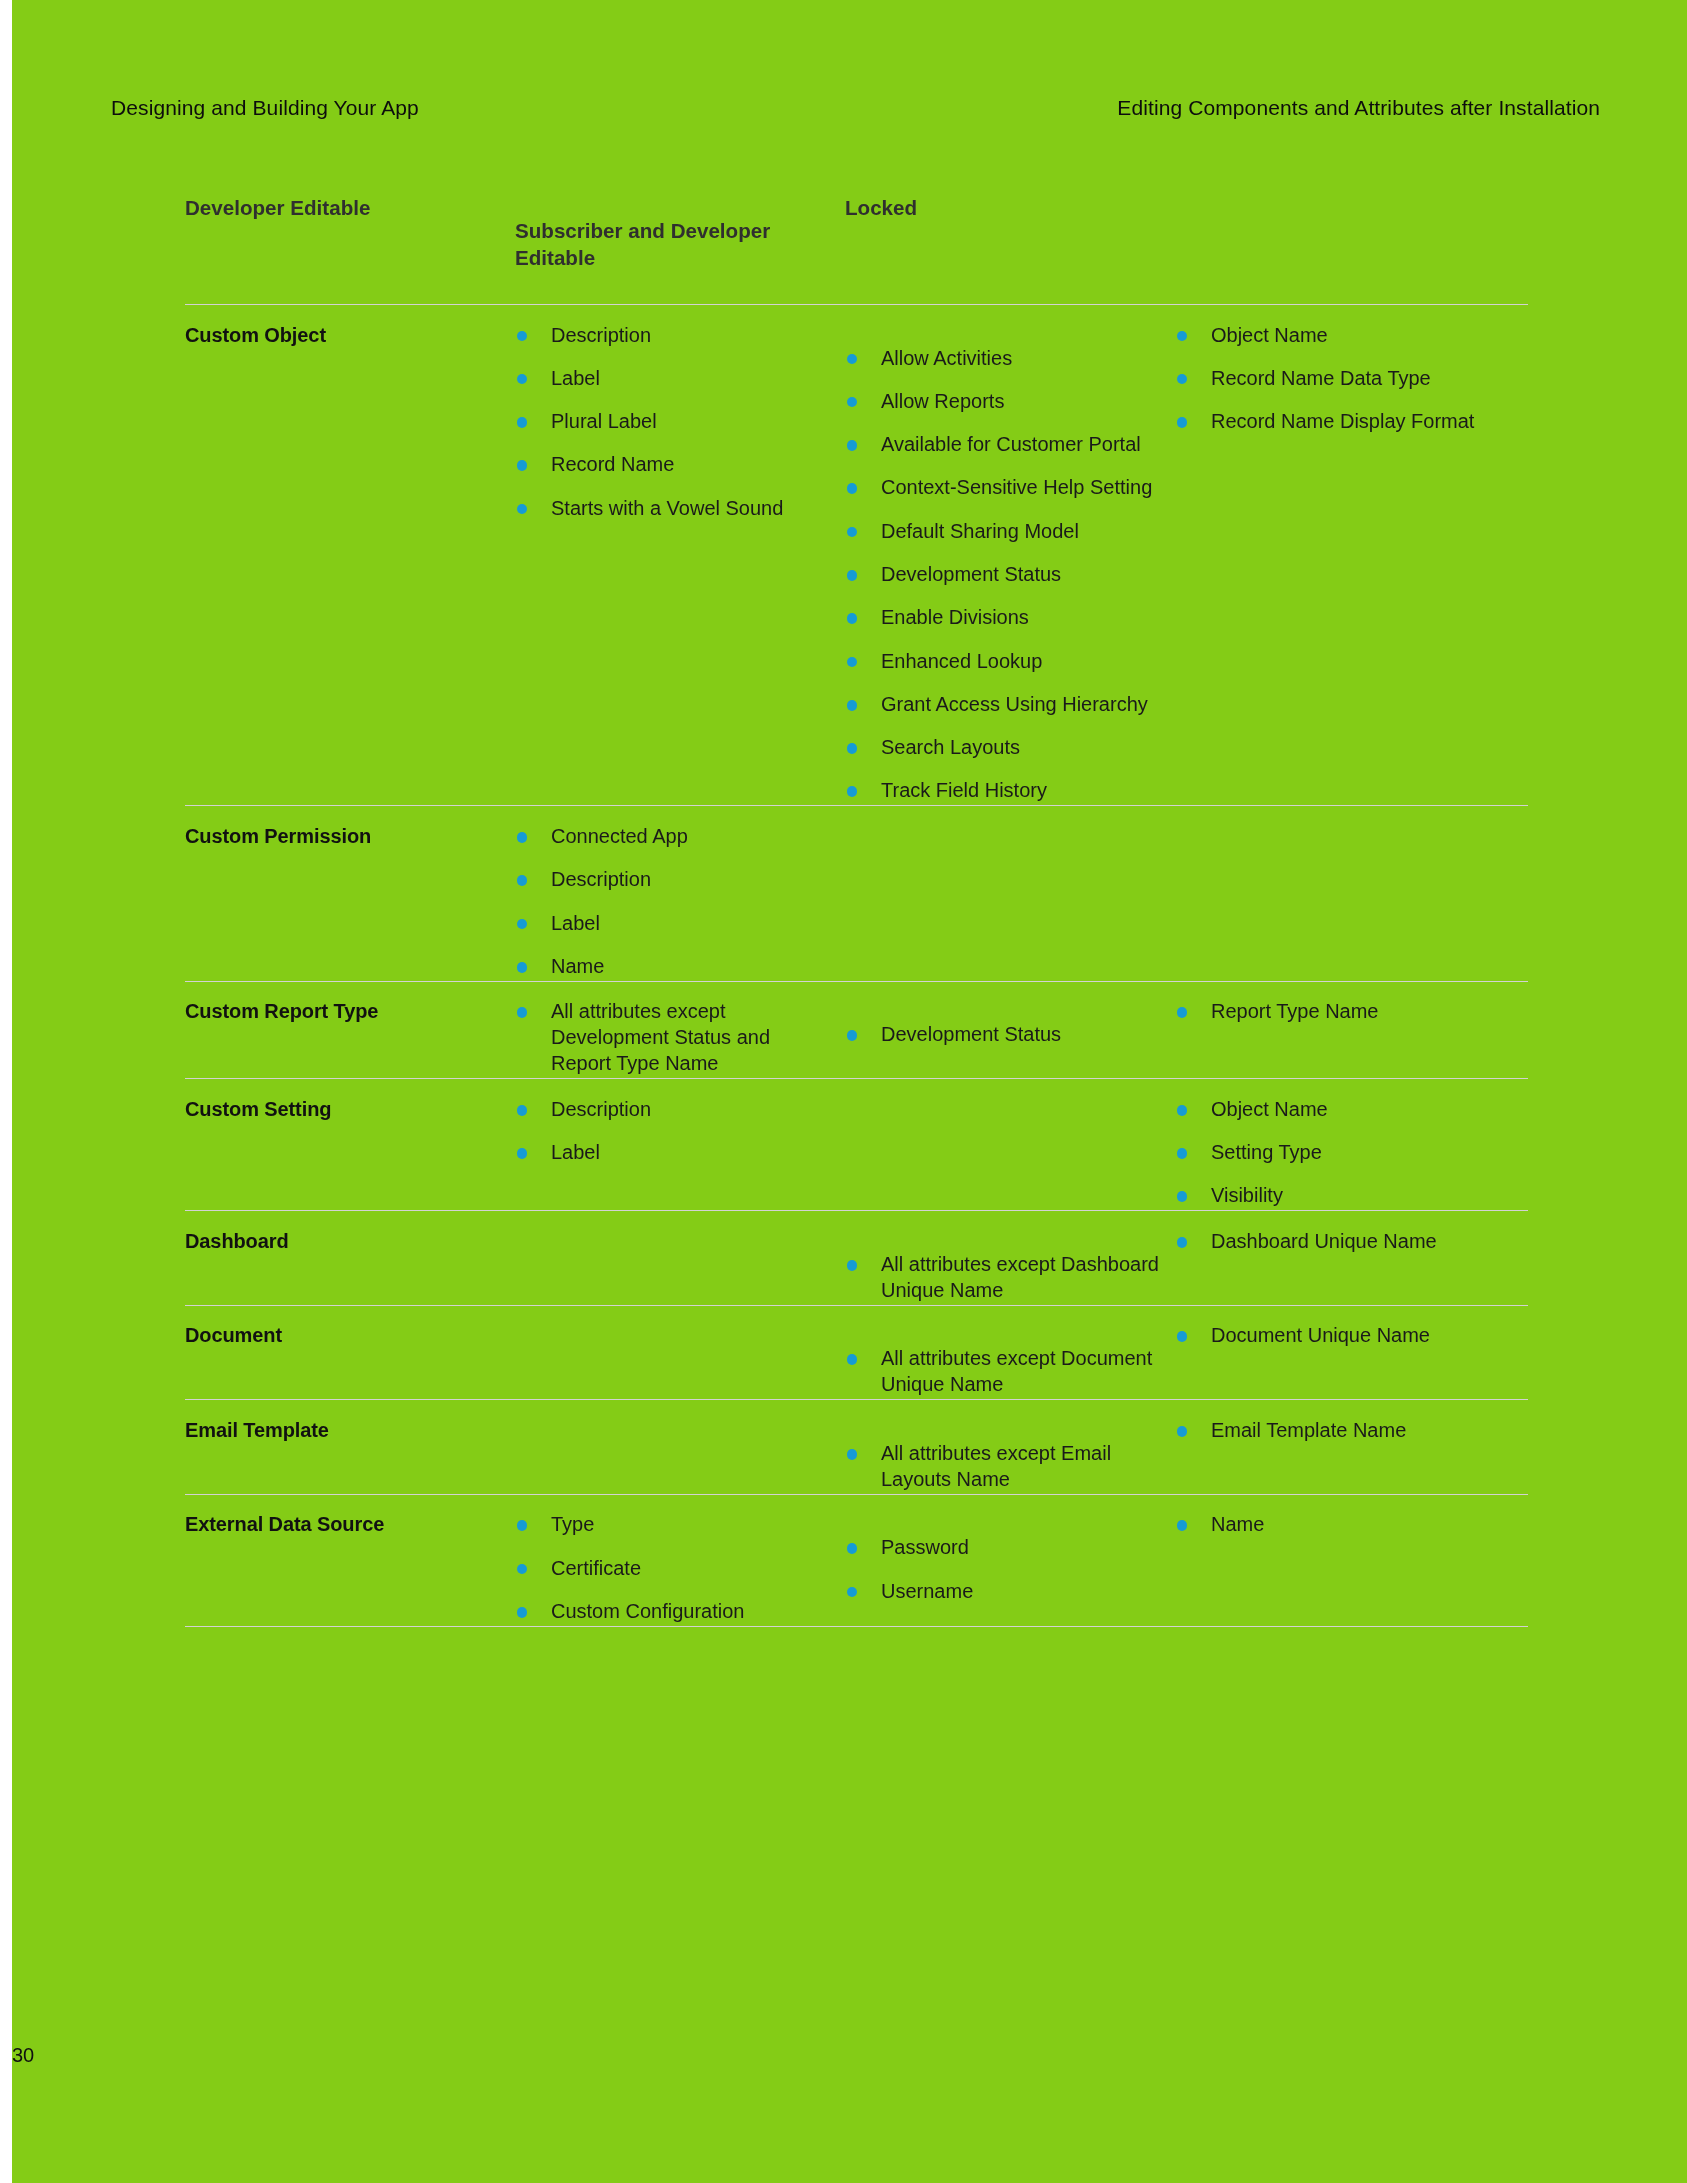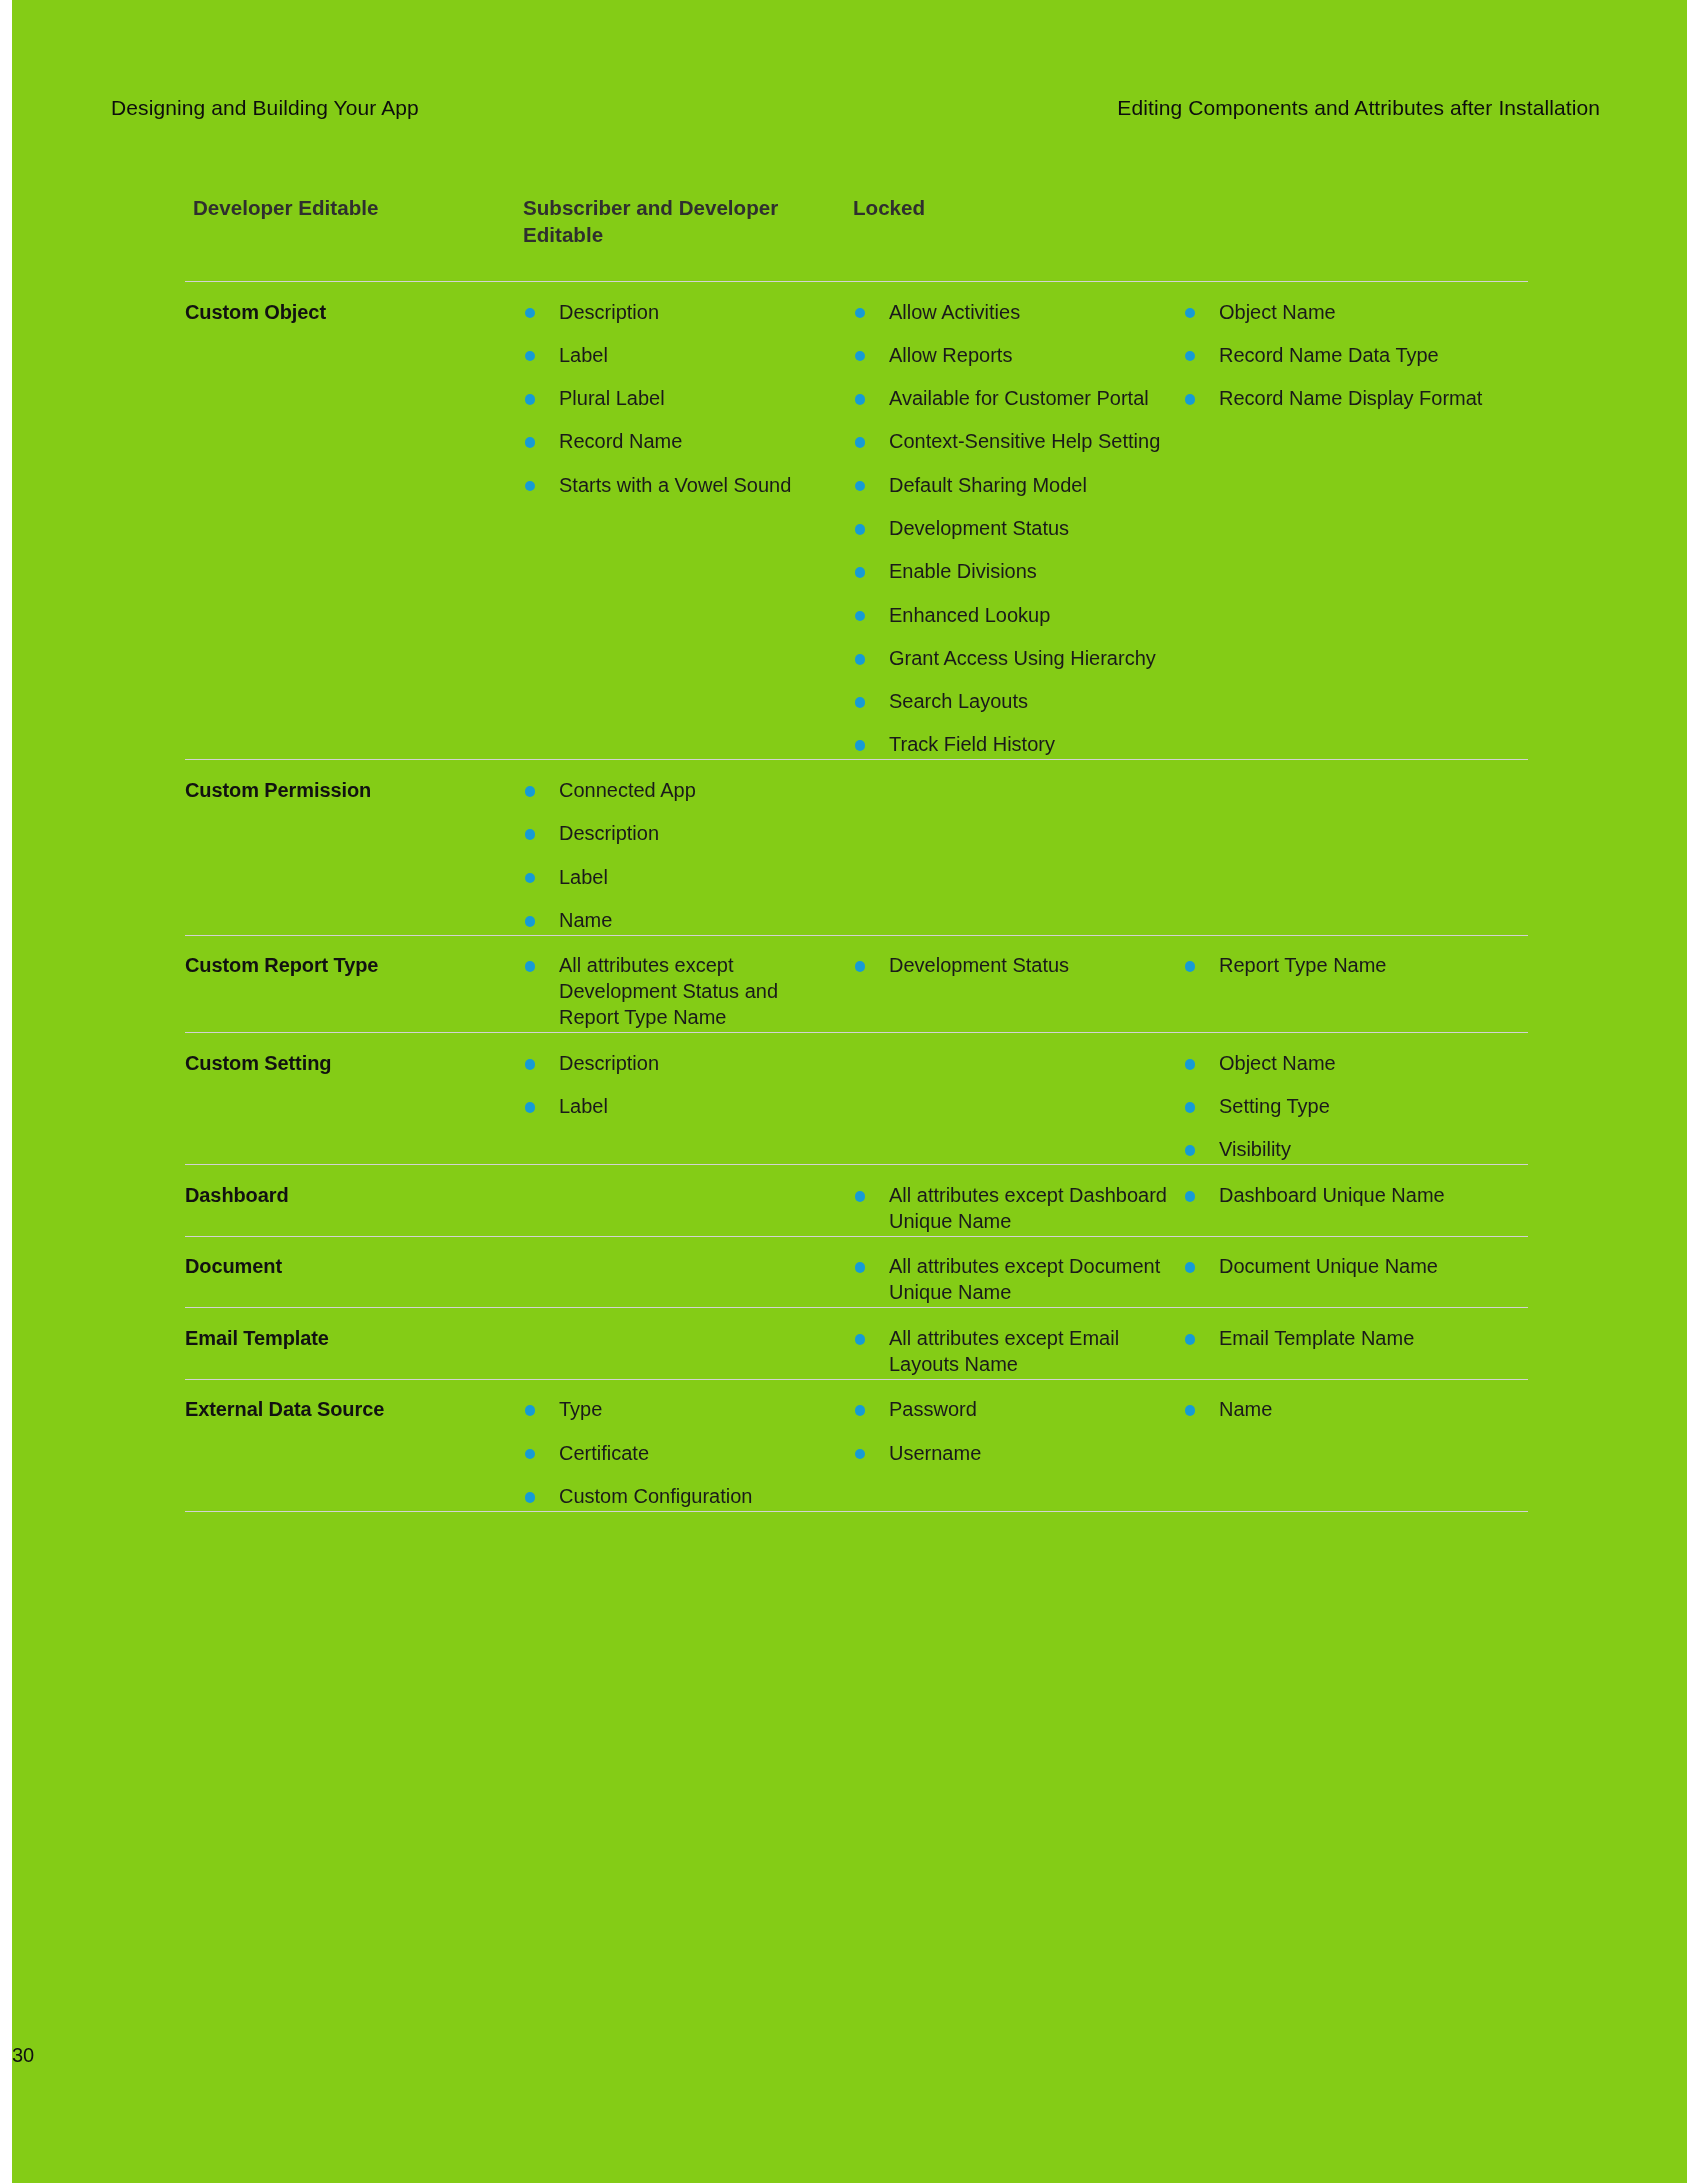--- a/index.html
+++ b/index.html
@@ -52,22 +52,22 @@
     width: 1343px;
   }
 
   .row {
     display: flex;
     width: 100%;
     box-sizing: border-box;
   }
 
   .col-component   { width: 330px; flex: 0 0 330px; }
-  .col-dev         { width: 330px; flex: 0 0 330px; margin-left: 8px; }
-  .col-subdev      { width: 330px; flex: 0 0 330px; }
+  .col-dev         { width: 330px; flex: 0 0 330px; }
+  .col-subdev      { width: 330px; flex: 0 0 330px; margin-top: 23px; }
   .col-locked      { width: 354px; flex: 0 0 354px; }
 
   
   .header-row {
     border-bottom: 1.6px solid #d2d2d2;
     padding-bottom: 33px;
   }
   .header-row .cell {
     font-size: 20.6px;
     font-weight: 700;

